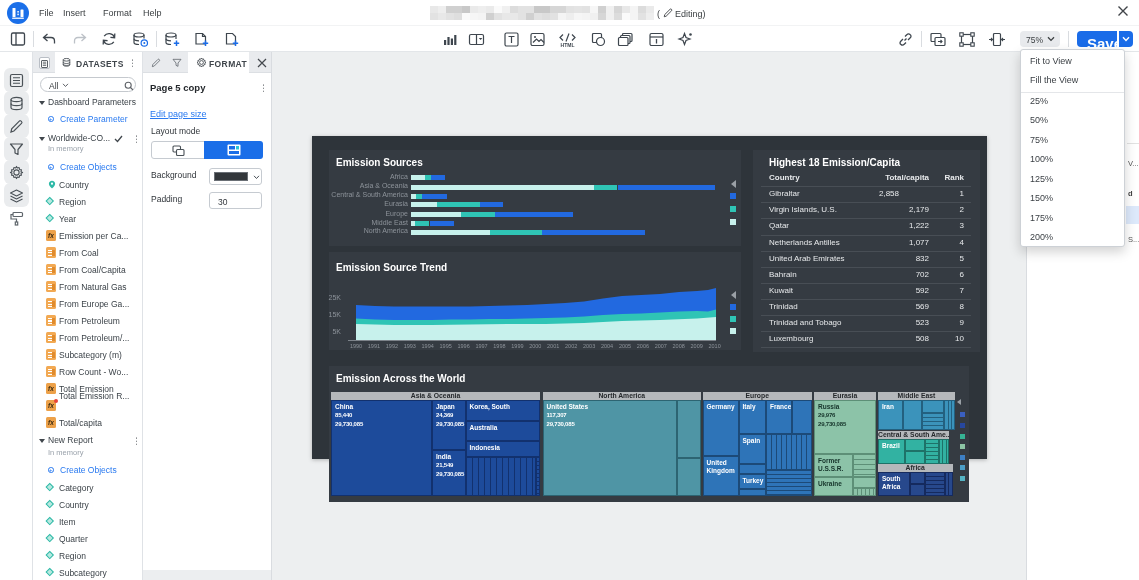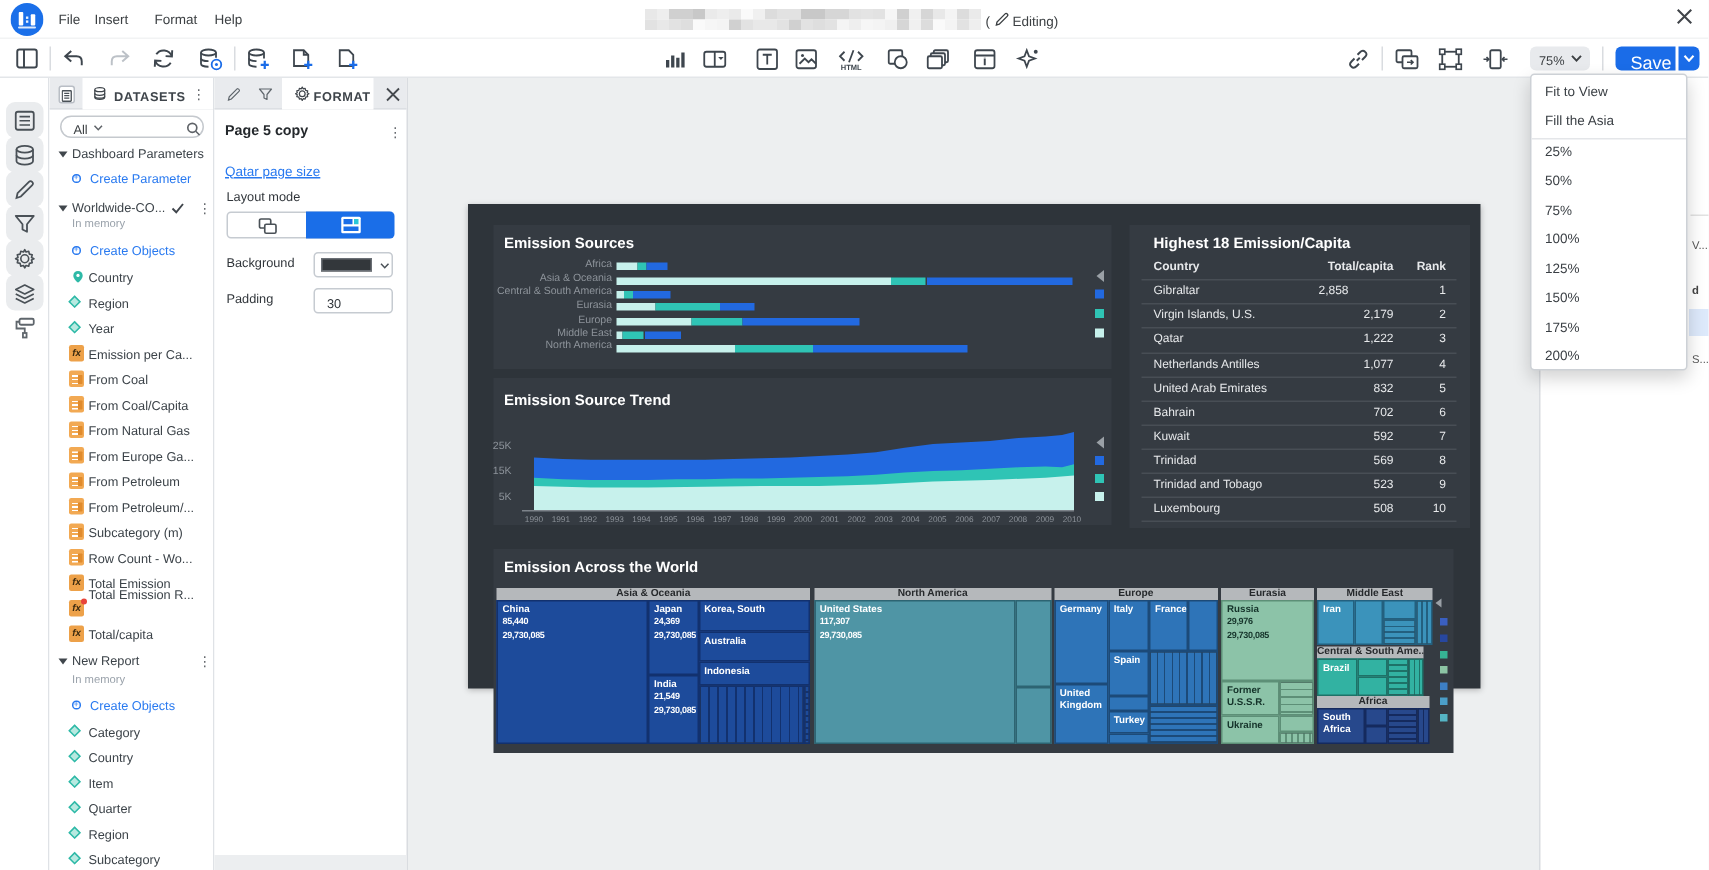--- a/index.html
+++ b/index.html
@@ -501,21 +501,21 @@
         <path d="M1 8.5 H4 M3 7 L4.5 8.5 L3 10 M17 8.5 H14 M15 7 L13.5 8.5 L15 10" fill="none" stroke="#3e464e" stroke-width="1.1"></path>
       </svg>
     <div class="abs" style="left:1020px;top:5px;width:40px;height:16px;background:#e8eaed;border-radius:4px">
       <span style="position:absolute;left:6px;top:4px;font-size:8.5px;color:#3c4043">75%</span>
       <svg style="position:absolute;left:27px;top:5px" width="8" height="6" viewBox="0 0 8 6">
           <path d="M1 1.2 L4 4.4 L7 1.2" fill="none" stroke="#3c4043" stroke-width="1.3"></path>
         </svg>
     </div>
     <div class="vsep" style="left:1068px;top:5px;height:16px"></div>
     <div class="abs" style="left:1077px;top:5px;width:40px;height:16px;background:#1a6ce8;border-radius:4px 0 0 4px">
-      <span style="position:absolute;left:10px;top:3.5px;font-size:12px;font-weight:normal;color:#fff">Save</span>
+      <span style="position:absolute;left:10px;top:3.5px;font-size:15px;font-weight:bold;color:#fff">Save</span>
     </div>
     <div class="abs" style="left:1118.5px;top:5px;width:14.5px;height:16px;background:#1a6ce8;border-radius:0 4px 4px 0">
       <svg style="position:absolute;left:3.5px;top:5px" width="8" height="6" viewBox="0 0 8 6">
           <path d="M1 1.2 L4 4.4 L7 1.2" fill="none" stroke="#fff" stroke-width="1.4"></path>
         </svg>
     </div>
   </div>
   <div id="rail" class="abs">
     <div class="railbg" style="top:16px"></div>
     <div class="railbg" style="top:39px"></div>
@@ -655,21 +655,21 @@
     <div class="abs" style="left:45px;top:0;width:61px;height:21px;background:#fff"></div>
     <svg class="ic" style="left:53px;top:5px" width="11" height="11" viewBox="0 0 16 16">
         <path d="M8 5.2 A2.8 2.8 0 1 0 8 10.8 A2.8 2.8 0 1 0 8 5.2 M8 1.5 L8.9 3.2 L10.8 2.7 L11.3 4.7 L13.3 5.2 L12.8 7.1 L14.5 8 L12.8 8.9 L13.3 10.8 L11.3 11.3 L10.8 13.3 L8.9 12.8 L8 14.5 L7.1 12.8 L5.2 13.3 L4.7 11.3 L2.7 10.8 L3.2 8.9 L1.5 8 L3.2 7.1 L2.7 5.2 L4.7 4.7 L5.2 2.7 L7.1 3.2 Z" fill="none" stroke="#3f454b" stroke-width="1.2" stroke-linejoin="round"></path>
       </svg>
     <span class="abs" style="left:66px;top:7px;font-size:8.5px;font-weight:bold;color:#3f454b;letter-spacing:0.4px">FORMAT</span>
     <svg class="ic" style="left:114px;top:6px" width="10" height="10" viewBox="0 0 10 10">
         <path d="M1 1 L9 9 M9 1 L1 9" stroke="#45494e" stroke-width="1.2"></path>
       </svg>
     <span class="abs" style="left:7px;top:30px;font-size:9.5px;font-weight:bold;color:#24282c">Page 5 copy</span>
     <span class="dots" style="left:116px;top:31px;font-size:9px">⋮</span>
-    <span class="abs" style="left:7px;top:56.5px;font-size:9px;color:#2879f0;text-decoration:underline">Qatar page size</span>
+    <span class="abs" style="left:7px;top:56.5px;font-size:9px;color:#2879f0;text-decoration:underline">Edit page size</span>
     <span class="flabel" style="left:8px;top:74px">Layout mode</span>
     <div class="abs" style="left:8px;top:89px;width:111px;height:18px;border:1px solid #c6cbd1;border-radius:3px;background:#fff">
       <svg style="position:absolute;left:20px;top:2.5px" width="13" height="12" viewBox="0 0 13 12">
           <rect x="1" y="1" width="7.5" height="6" rx="1" fill="#fff" stroke="#4a5157" stroke-width="1.1"></rect>
           <rect x="4.5" y="4.5" width="7.5" height="6" rx="1" fill="#fff" stroke="#4a5157" stroke-width="1.1"></rect>
         </svg>
       <div style="position:absolute;left:52px;top:-1px;width:59px;height:18px;background:#1a6ee8;border-radius:0 3px 3px 0">
         <svg style="position:absolute;left:23px;top:3px" width="14" height="12" viewBox="0 0 14 12">
             <rect x="0.5" y="0.5" width="13" height="11" rx="1" fill="#fff"></rect>
             <rect x="2" y="2" width="6" height="3.5" fill="#1a6ee8"></rect>
@@ -693,21 +693,21 @@
   </div>
   <div id="rpanel" class="abs">
     <div class="abs" style="left:100px;top:91px;width:13px;height:1px;background:#e2e2e2"></div>
     <span class="abs" style="left:101px;top:107px;font-size:7.5px;color:#555">V...</span>
     <span class="abs" style="left:101px;top:137px;font-size:7.5px;font-weight:bold;color:#444">d</span>
     <div class="abs" style="left:99px;top:154px;width:14px;height:18px;background:#dde9fb"></div>
     <span class="abs" style="left:101px;top:183px;font-size:7.5px;color:#555">S...</span>
 </div>
   <div id="zoomdd" class="abs">
       <span class="dditem" style="top:6.0px">Fit to View</span>
-    <span class="dditem" style="top:25.0px">Fill the Asia</span>
+    <span class="dditem" style="top:25.0px">Fill the View</span>
     <span class="dditem" style="top:45.5px">25%</span>
     <span class="dditem" style="top:65.0px">50%</span>
     <span class="dditem" style="top:84.5px">75%</span>
     <span class="dditem" style="top:104.0px">100%</span>
     <span class="dditem" style="top:123.5px">125%</span>
     <span class="dditem" style="top:143.0px">150%</span>
     <span class="dditem" style="top:162.5px">175%</span>
     <span class="dditem" style="top:182.0px">200%</span>
     <div class="abs" style="left:0;top:42px;width:103px;height:1px;background:#e4e6e9"></div>
     </div>

